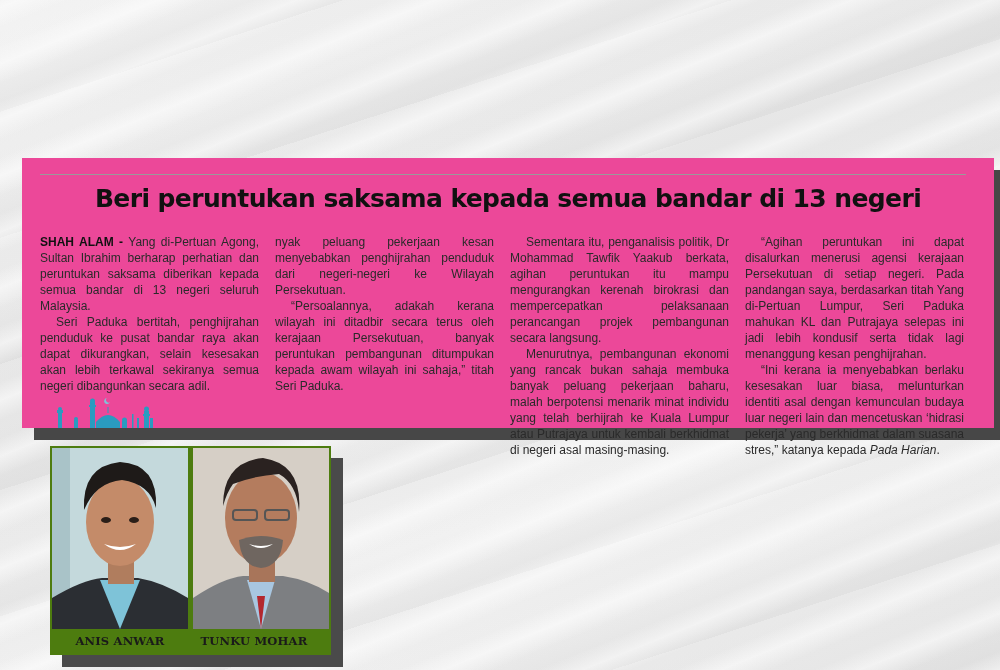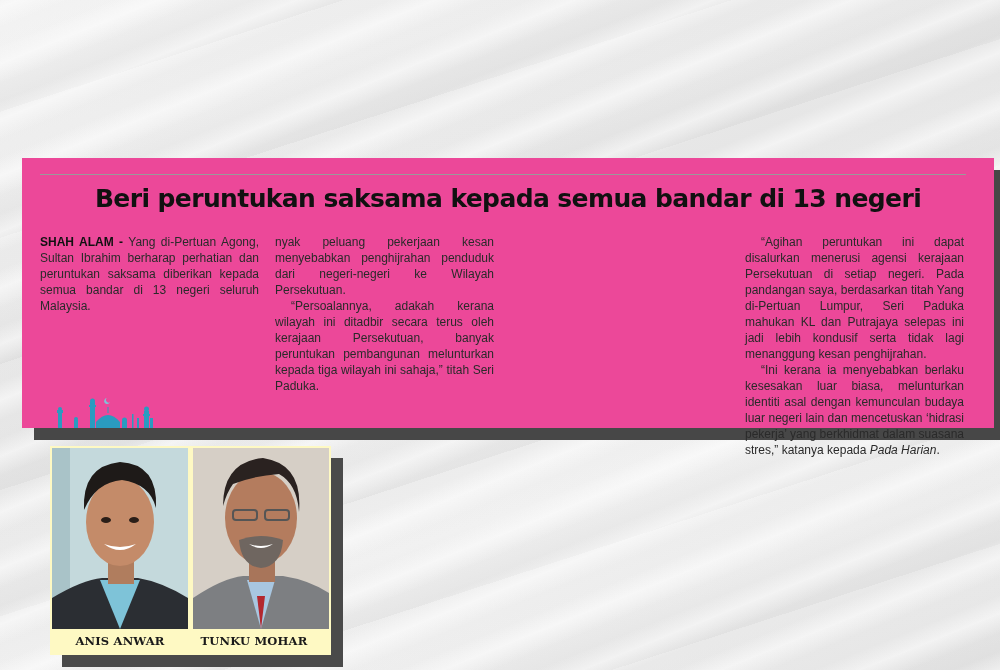--- a/index.html
+++ b/index.html
@@ -72,21 +72,21 @@
   .photo-shadow {
     position: absolute;
     left: 62px; top: 458px;
     width: 281px; height: 209px;
     background: #4a4a4a;
   }
   .photo-card {
     position: absolute;
     left: 50px; top: 446px;
     width: 281px; height: 209px;
-    background: #fef9c3;
+    background: #4d7c0f;
   }
   .photo {
     position: absolute;
     top: 2px; height: 181px;
     overflow: hidden;
   }
   .photo.left { left: 2px; width: 136px;
     background: linear-gradient(180deg, #b9d3d8 0%, #c9dde0 40%, #9fb7bb 100%); }
   .photo.right { left: 143px; width: 136px;
     background: linear-gradient(180deg, #d7d0c8 0%, #cfc7bd 60%, #bdb5ab 100%); }
@@ -105,26 +105,29 @@
 
 <div class="article-shadow"></div>
 <div class="article-card">
   <div class="top-rule"></div>
 
   <h1 class="headline">Beri peruntukan saksama kepada semua bandar di 13 negeri</h1>
 
   <div class="columns">
     <div class="col">
       <p class="no-indent"><span class="dateline">SHAH ALAM -</span><span> Yang di-Pertuan Agong, Sultan Ibrahim berharap perhatian dan peruntukan saksama diberikan kepada semua bandar di 13 negeri seluruh Malaysia.</span></p>
+      <p>Seri Paduka bertitah, penghijrahan penduduk ke pusat bandar raya akan dapat dikurangkan, selain kesesakan akan lebih terkawal sekiranya semua negeri dibangunkan secara adil.</p>
     </div>
     <div class="col">
       <p class="no-indent">nyak peluang pekerjaan kesan menyebabkan penghijrahan penduduk dari negeri-negeri ke Wilayah Persekutuan.</p>
-      <p>“Persoalannya, adakah kerana wilayah ini ditadbir secara terus oleh kerajaan Persekutuan, banyak peruntukan pembangunan melunturkan kepada tiga wilayah ini sahaja,” titah Seri Paduka.</p>
+      <p>“Persoalannya, adakah kerana wilayah ini ditadbir secara terus oleh kerajaan Persekutuan, banyak peruntukan pembangunan ditumpukan kepada awam wilayah ini sahaja,” titah Seri Paduka.</p>
     </div>
     <div class="col">
+      <p>Sementara itu, penganalisis politik, Dr Mohammad Tawfik Yaakub berkata, agihan peruntukan itu mampu mengurangkan kerenah birokrasi dan mempercepatkan pelaksanaan perancangan projek pembangunan secara langsung.</p>
+      <p>Menurutnya, pembangunan ekonomi yang rancak bukan sahaja membuka banyak peluang pekerjaan baharu, malah berpotensi menarik minat individu yang telah berhijrah ke Kuala Lumpur atau Putrajaya untuk kembali berkhidmat di negeri asal masing-masing.</p>
     </div>
     <div class="col">
       <p>“Agihan peruntukan ini dapat disalurkan menerusi agensi kerajaan Persekutuan di setiap negeri. Pada pandangan saya, berdasarkan titah Yang di-Pertuan Lumpur, Seri Paduka mahukan KL dan Putrajaya selepas ini jadi lebih kondusif serta tidak lagi menanggung kesan penghijrahan.</p>
       <p><span>“Ini kerana ia menyebabkan berlaku kesesakan luar biasa, melunturkan identiti asal dengan kemunculan budaya luar negeri lain dan mencetuskan ‘hidrasi pekerja’ yang berkhidmat dalam suasana stres,” katanya kepada </span><span class="italic">Pada Harian</span><span>.</span></p>
     </div>
   </div>
 
   <svg class="mosque" viewBox="0 0 110 32">
     <g fill="#2a9bc0">
 

